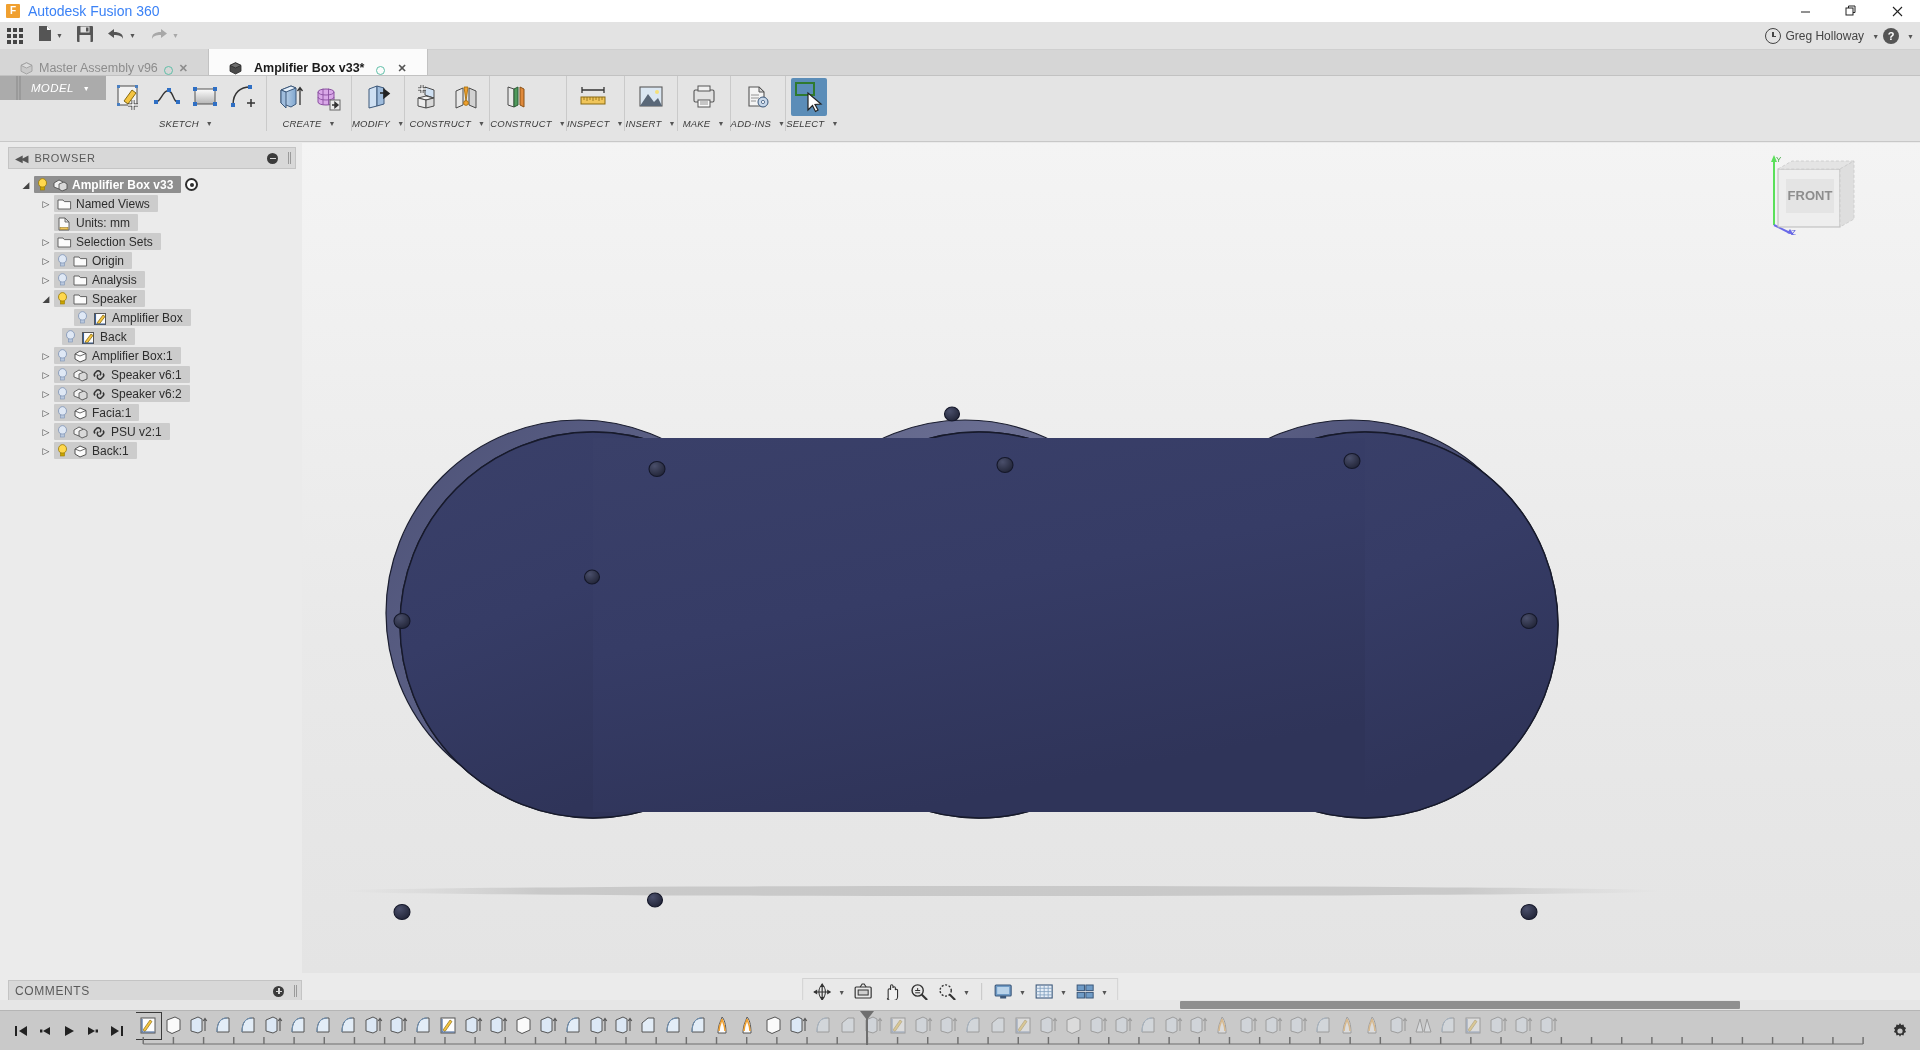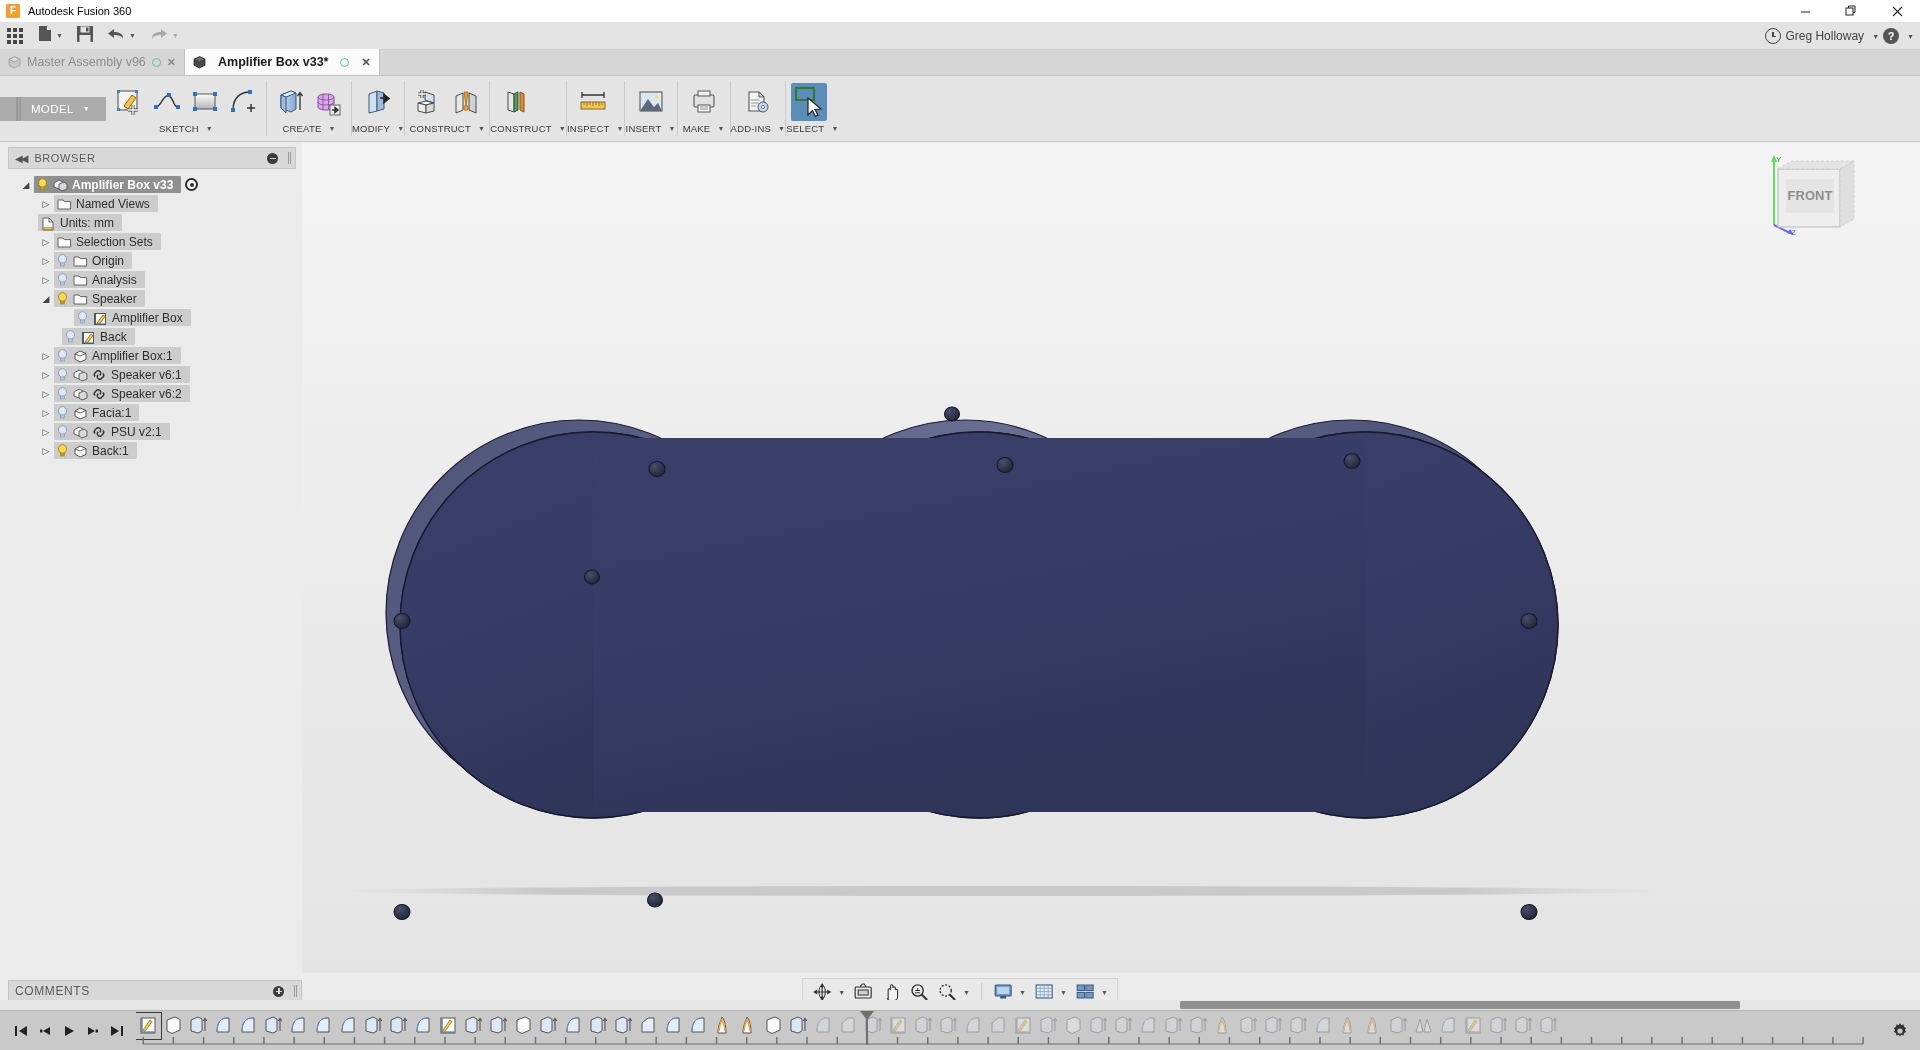--- a/index.html
+++ b/index.html
@@ -15,21 +15,21 @@
   
   .titlebar {
     position: absolute; top: 0; left: 0; width: 1920px; height: 22px;
     background: #ffffff; display: flex; align-items: center;
   }
   .title-logo {
     width: 14px; height: 14px; margin-left: 6px; margin-right: 8px;
     background: #f0a030; color: #fff; font-size: 10px; font-weight: bold;
     line-height: 14px; text-align: center; border-radius: 1px;
   }
-  .title-text { font-size: 11px; color: #000000; }
+  .title-text { font-size: 14px; color: #3b82f6; }
   .win-buttons { position: absolute; right: 0; top: 0; height: 22px; display: flex; }
   .win-btn {
     width: 46px; height: 22px; display: flex; align-items: center; justify-content: center;
     font-size: 12px; color: #222;
   }
 
   
   .qabar {
     position: absolute; top: 22px; left: 0; width: 1920px; height: 28px;
     background: #e3e3e3; display: flex; align-items: center;
@@ -52,38 +52,38 @@
     font-size: 11px; font-weight: bold; line-height: 16px; text-align: center;
   }
 
   
   .tabbar {
     position: absolute; top: 50px; left: 0; width: 1920px; height: 26px;
     background: #d6d6d6; display: flex; align-items: flex-end;
     border-bottom: 1px solid #c2c2c2;
   }
   .doc-tab {
-    height: 26px; display: flex; align-items: center; padding: 0 8px;
+    height: 26px; display: flex; align-items: flex-end; padding: 0 20px;
     font-size: 12.5px; color: #8d8d8d; background: #d6d6d6;
     border-right: 1px solid #c2c2c2; gap: 6px; cursor: default;
   }
   .doc-tab.active { background: #fbfbfb; color: #1a1a1a; font-weight: bold; gap: 12px; }
   .tab-cube {
     width: 13px; height: 13px; position: relative; flex: none;
   }
   .tab-cube svg { display: block; }
   .tab-dot { width: 9px; height: 9px; border-radius: 50%; border: 1.5px solid #5fbfa8; }
   .tab-x { font-size: 11px; font-weight: bold; color: #555; }
   .doc-tab:not(.active) .tab-x { color: #8d8d8d; }
 
   
   .ribbon {
     position: absolute; top: 76px; left: 0; width: 1920px; height: 66px;
     background: #e4e4e4; border-bottom: 1px solid #c8c8c8;
-    display: flex; align-items: center;
+    display: flex; align-items: flex-start; font-style: italic;
   }
   .workspace-sel {
     width: 106px; background: #ababab; display: flex; align-items: center;
     justify-content: center; color: #fff; font-size: 11.5px; letter-spacing: .4px;
     gap: 5px; cursor: default;
   }
   .workspace-sel .caret { color: #fff; }
   .ws-grip { width: 2px; height: 24px; background: #9a9a9a; margin-right: 8px;
              box-shadow: 3px 0 0 #9a9a9a; }
   .rgroup { display: flex; flex-direction: column; border-right: 1px solid #cacaca; }
@@ -685,21 +685,21 @@
       <div id="tree-children">
           <div class="tnode" style="padding-left: 38px;">
             <span class="tarrow">▷</span>
             <span class="trow">
               <span class="folder"><svg width="15" height="12">
                   <path d="M1,2 h5 l1.4,1.6 h6.2 V11 H1 Z" fill="#fbfbfb" stroke="#555" stroke-width=".9"></path>
                 </svg></span>
               <span class="tlabel">Named Views</span>
             </span>
           </div>
-          <div class="tnode" style="padding-left: 22px; align-items: center;">
+          <div class="tnode" style="padding-left: 38px; align-items: center;">
             <span class="tarrow spacer">▷</span>
             <span class="trow">
               <span class="folder"><svg width="14" height="14">
                   <path d="M2,1 h6 l4,4 v8 H2 Z" fill="#fbfbfb" stroke="#555" stroke-width=".9"></path>
                   <path d="M8,1 v4 h4 z" fill="#ddd" stroke="#555" stroke-width=".8"></path>
                   <rect x="3" y="10.5" width="8" height="2" fill="#f0c55a" stroke="#8a6a12" stroke-width=".5"></rect>
                 </svg></span>
               <span class="tlabel">Units: mm</span>
             </span>
           </div>

